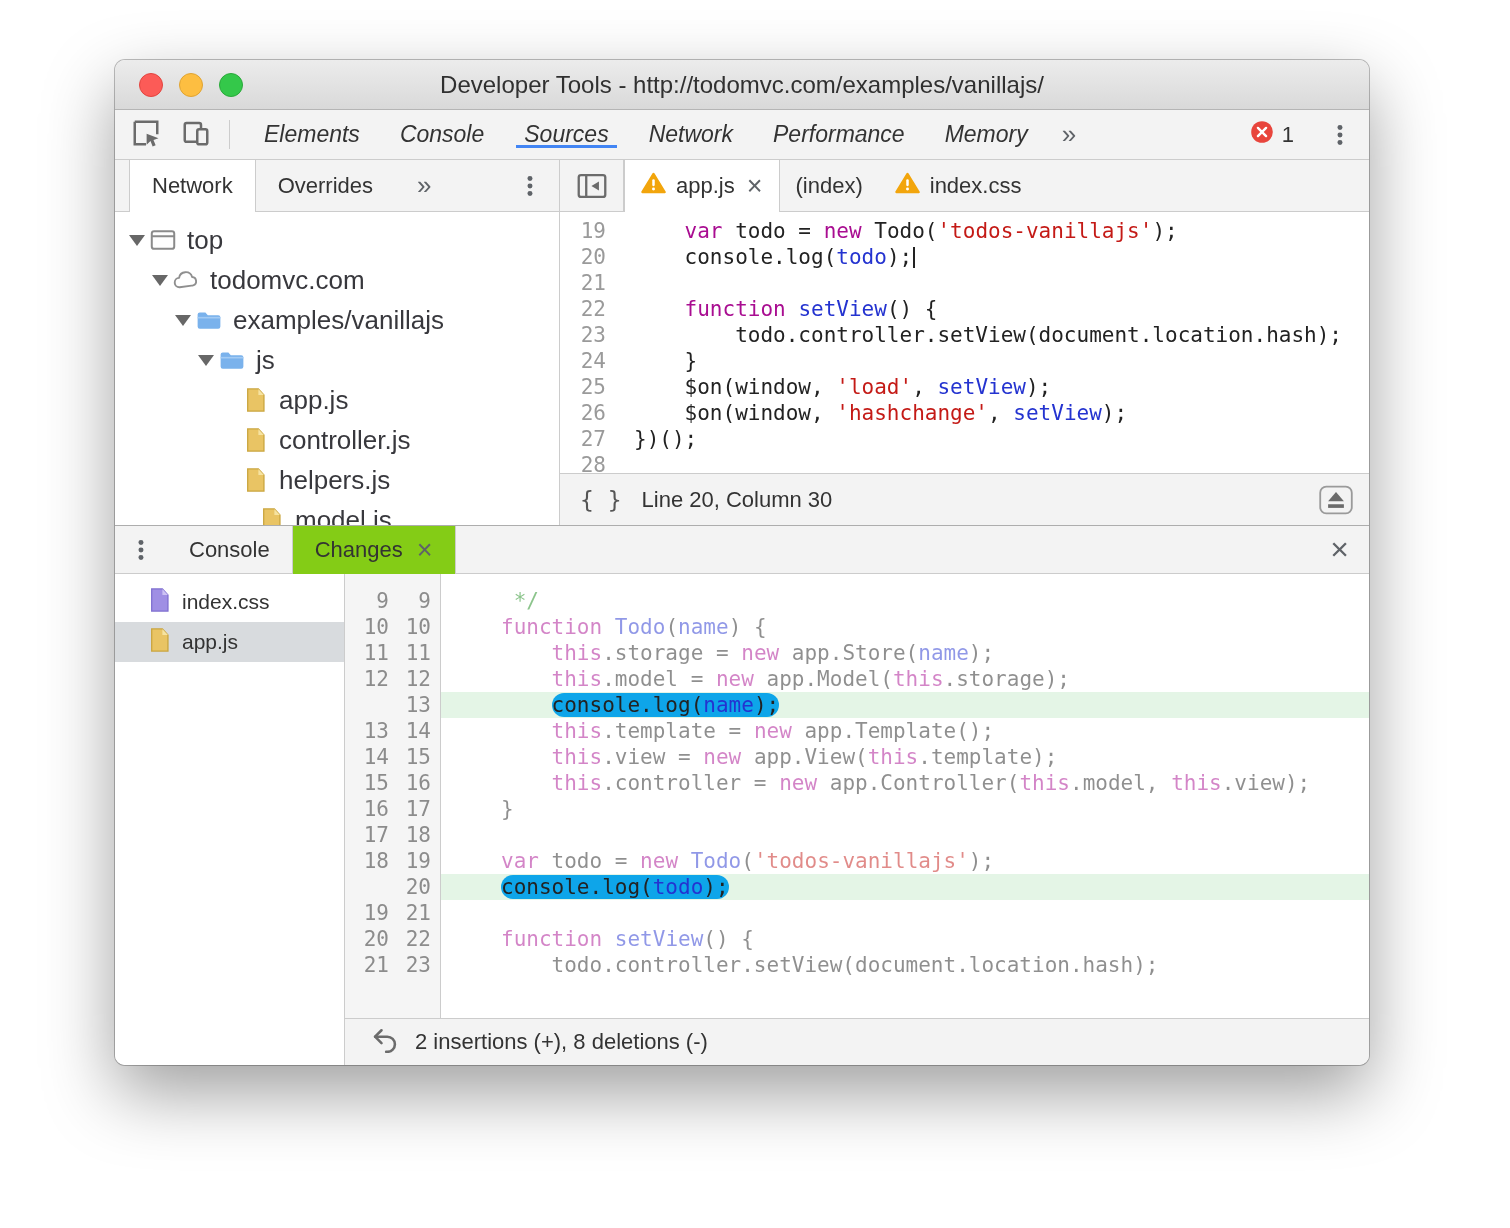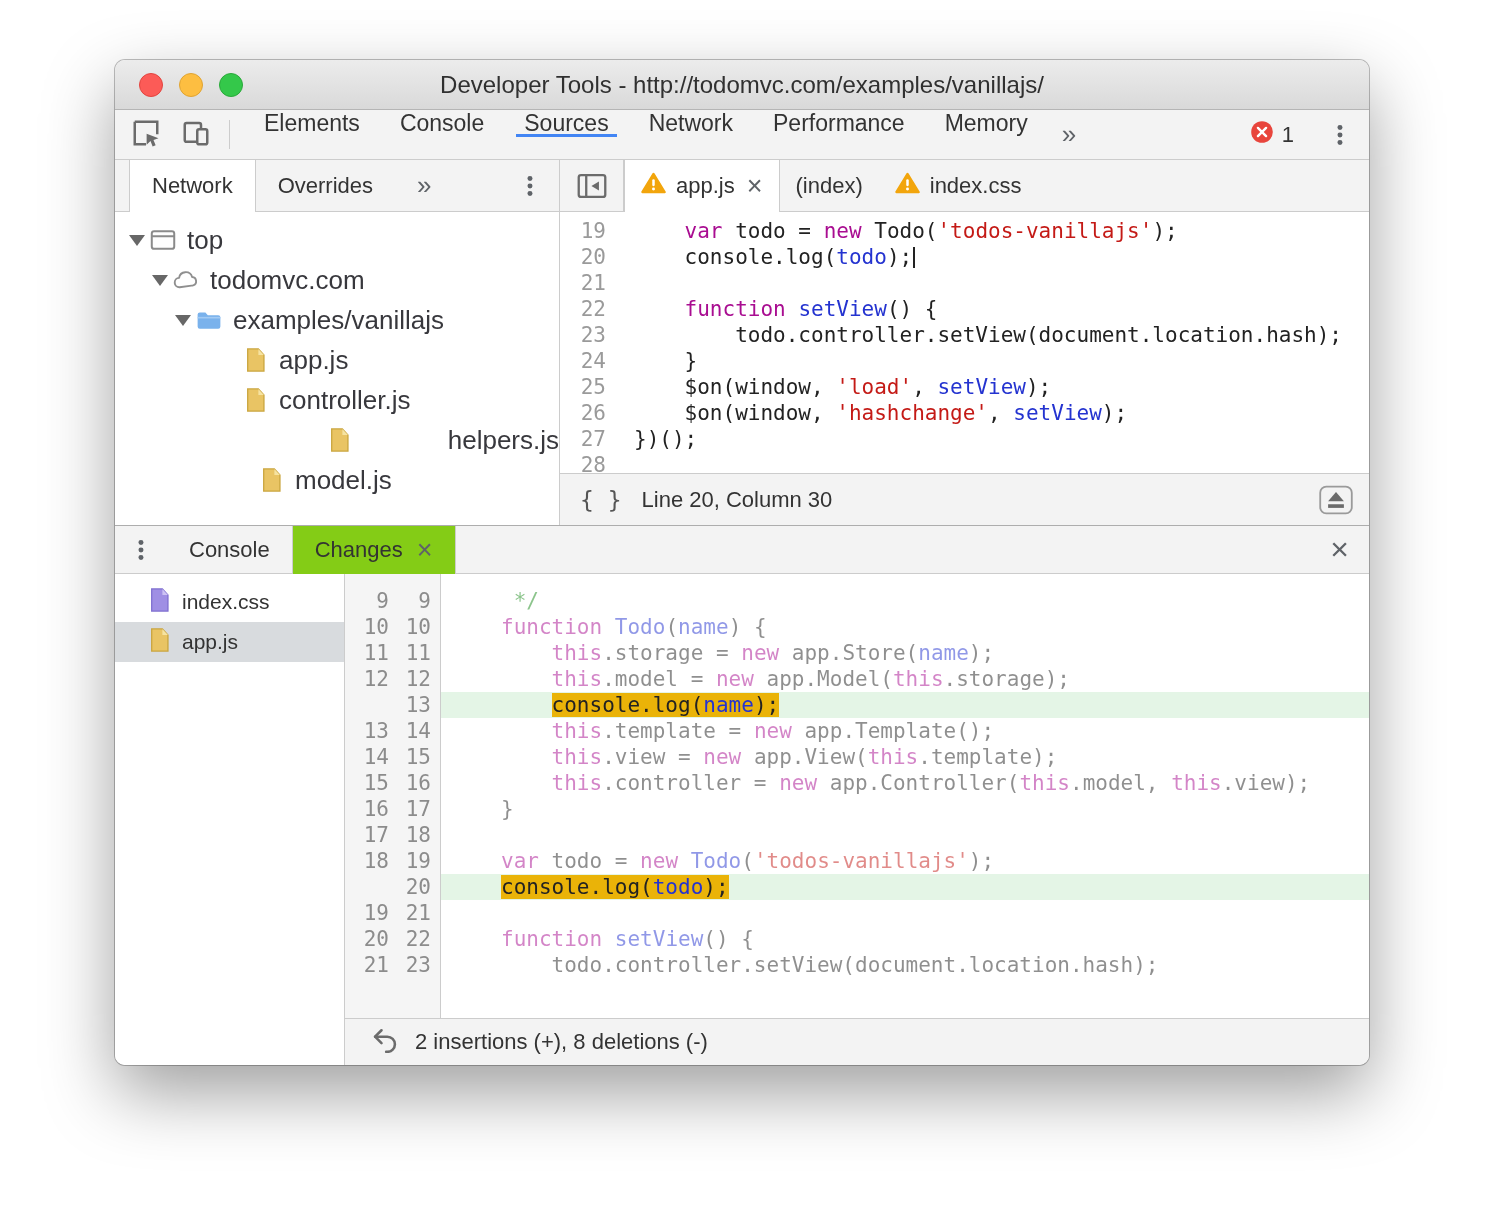--- a/index.html
+++ b/index.html
@@ -14,21 +14,21 @@
   .traffic{position:absolute;left:24px;top:0;height:100%;display:flex;align-items:center;gap:16px;}
   .light{width:24px;height:24px;border-radius:50%;}
   .light.red{background:#fc5b57;border:1px solid #e2443f;}
   .light.yellow{background:#fdbe41;border:1px solid #e0a433;}
   .light.green{background:#34c84a;border:1px solid #2aa93a;}
   .title{font-size:24px;color:#303030;font-weight:500;}
   
   .toolbar{flex:0 0 50px;background:#f3f3f3;border-bottom:1px solid #ccc;display:flex;align-items:stretch;}
   .tool-icons{display:flex;align-items:center;padding-left:16px;gap:20px;}
   .vsep{width:1px;background:#ccc;margin:10px 0 10px 18px;}
-  .main-tabs{display:flex;align-items:flex-start;margin-left:14px;}
+  .main-tabs{display:flex;align-items:center;margin-left:14px;font-style:italic;}
   .main-tab{display:flex;align-items:center;padding:0 20px;font-size:23px;color:#333;position:relative;}
   .main-tab.active::after{content:"";position:absolute;left:12px;right:12px;bottom:0;height:3px;background:#4285f4;}
   .overflow-chevrons{display:flex;align-items:center;font-size:26px;color:#5f6368;padding:0 14px;}
   .toolbar-right{margin-left:auto;display:flex;align-items:center;padding-right:16px;gap:16px;}
   .err-badge{display:flex;align-items:center;gap:8px;font-size:22px;color:#333;}
   .kebab{display:flex;align-items:center;justify-content:center;}
   
   .main-row{flex:0 0 365px;display:flex;min-height:0;}
   .nav-panel{width:445px;flex:none;border-right:1px solid #ccc;display:flex;flex-direction:column;background:#fff;min-height:0;}
   .panel-tabbar{flex:0 0 52px;background:#f3f3f3;border-bottom:1px solid #ccc;display:flex;align-items:stretch;padding-left:14px;}
@@ -72,21 +72,21 @@
   .diff-col{flex:1;display:flex;flex-direction:column;min-width:0;}
   .diff-scroll{flex:1;overflow:hidden;padding-top:14px;font-family:"DejaVu Sans Mono",monospace;font-size:21px;line-height:26px;
     background:linear-gradient(to right,#f5f5f5 95px,#ccc 95px,#ccc 96px,#fff 96px);}
   .diff-row{display:flex;height:26px;}
   .dg{width:96px;flex:none;display:flex;color:#8c8c8c;}
   .dg .o{width:44px;text-align:right;}
   .dg .n{flex:1;text-align:right;padding-right:10px;}
   .dc{flex:1;white-space:pre;padding-left:60px;color:#222;}
   .diff-row.same .dc{opacity:.5;}
   .diff-row.insert .dc{background:#e4f5e6;}
-  .chunk{background:#eab308;}
+  .chunk{background:#0ea5e9;border-radius:12px;}
   .diff-toolbar{flex:0 0 47px;background:#f3f3f3;border-top:1px solid #ccc;display:flex;align-items:center;
     gap:16px;padding-left:26px;font-size:22px;color:#333;}
 </style>
 </head>
 <body>
 
 <div class="window">
 
   <div class="titlebar">
     <div class="traffic">
@@ -189,41 +189,53 @@
               <span class="tri"></span>
             </span>
             <span class="tree-ic">
               <svg width="26" height="21" viewBox="0 0 24 19">
                 <path d="M1.5 4a2 2 0 0 1 2-2h5.2l2.2 2.6h9.6a2 2 0 0 1 2 2v8.4a2 2 0 0 1-2 2h-17a2 2 0 0 1-2-2z" fill="#7ab2ec"></path>
                 <path d="M1.5 6.9h21" stroke="#a3cbf4" stroke-width="1.5"></path>
               </svg>
             </span>
             <span>examples/vanillajs</span>
           </div>
+          <div class="tree-row" style="padding-left: 79px;">
+            <span class="tw">
+              <span class="tri"></span>
+            </span>
+            <span class="tree-ic">
+              <svg width="26" height="21" viewBox="0 0 24 19">
+                <path d="M1.5 4a2 2 0 0 1 2-2h5.2l2.2 2.6h9.6a2 2 0 0 1 2 2v8.4a2 2 0 0 1-2 2h-17a2 2 0 0 1-2-2z" fill="#7ab2ec"></path>
+                <path d="M1.5 6.9h21" stroke="#a3cbf4" stroke-width="1.5"></path>
+              </svg>
+            </span>
+            <span>js</span>
+          </div>
           <div class="tree-row" style="padding-left: 102px;">
             <span class="tw"></span>
             <span class="tree-ic">
               <svg width="21" height="26" viewBox="0 0 16 20">
                 <path d="M2 1.5h8.2l4.3 4.6v12.4H2z" fill="#e9c464" stroke="#caa53e" stroke-width="1"></path>
                 <path d="M10.2 1.5l4.3 4.6h-4.3z" fill="#f6e3a1"></path>
               </svg>
             </span>
             <span>app.js</span>
           </div>
           <div class="tree-row" style="padding-left: 102px;">
             <span class="tw"></span>
             <span class="tree-ic">
               <svg width="21" height="26" viewBox="0 0 16 20">
                 <path d="M2 1.5h8.2l4.3 4.6v12.4H2z" fill="#e9c464" stroke="#caa53e" stroke-width="1"></path>
                 <path d="M10.2 1.5l4.3 4.6h-4.3z" fill="#f6e3a1"></path>
               </svg>
             </span>
             <span>controller.js</span>
           </div>
-          <div class="tree-row" style="padding-left: 102px; justify-content: space-between;">
+          <div class="tree-row" style="padding-left: 102px;">
             <span class="tw"></span>
             <span class="tree-ic">
               <svg width="21" height="26" viewBox="0 0 16 20">
                 <path d="M2 1.5h8.2l4.3 4.6v12.4H2z" fill="#e9c464" stroke="#caa53e" stroke-width="1"></path>
                 <path d="M10.2 1.5l4.3 4.6h-4.3z" fill="#f6e3a1"></path>
               </svg>
             </span>
             <span>helpers.js</span>
           </div>
           <div class="tree-row" style="padding-left: 102px; margin-left: 16px;">

